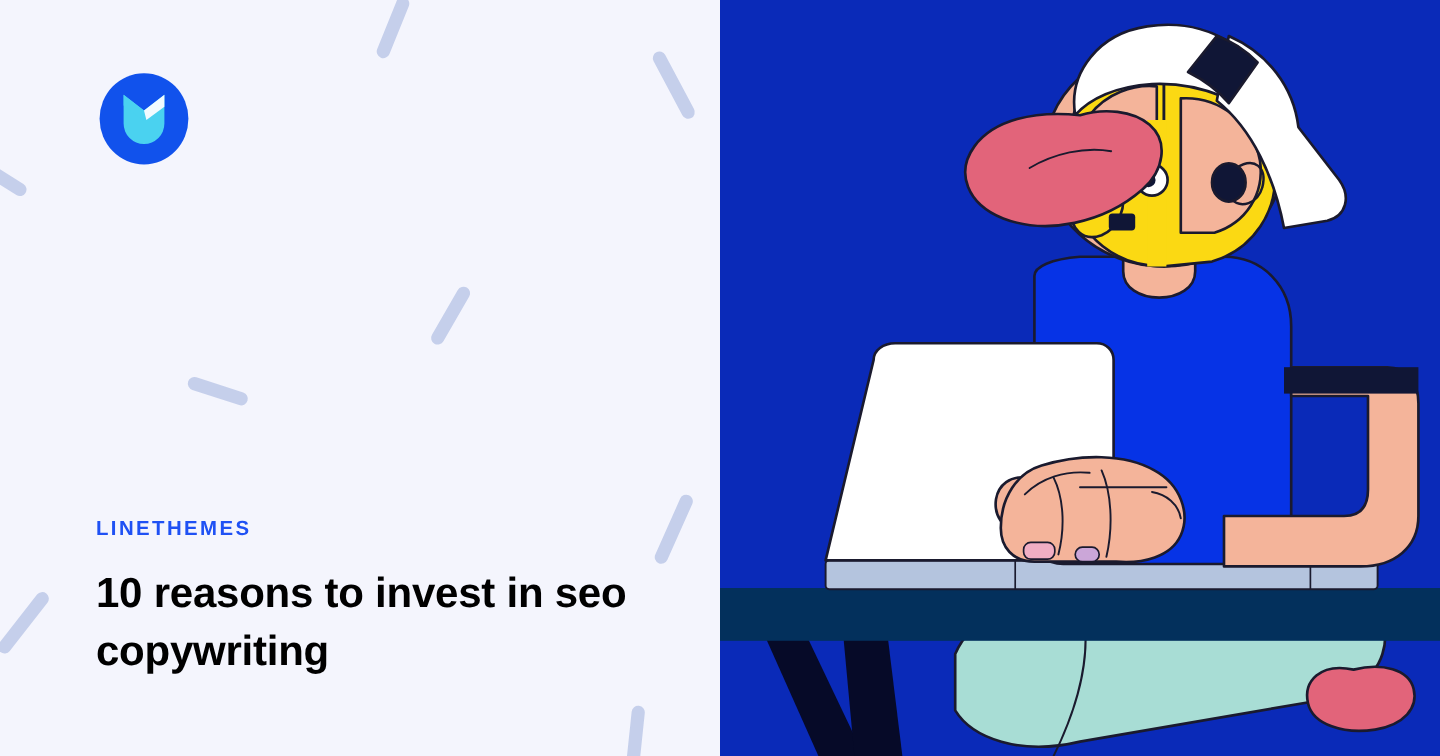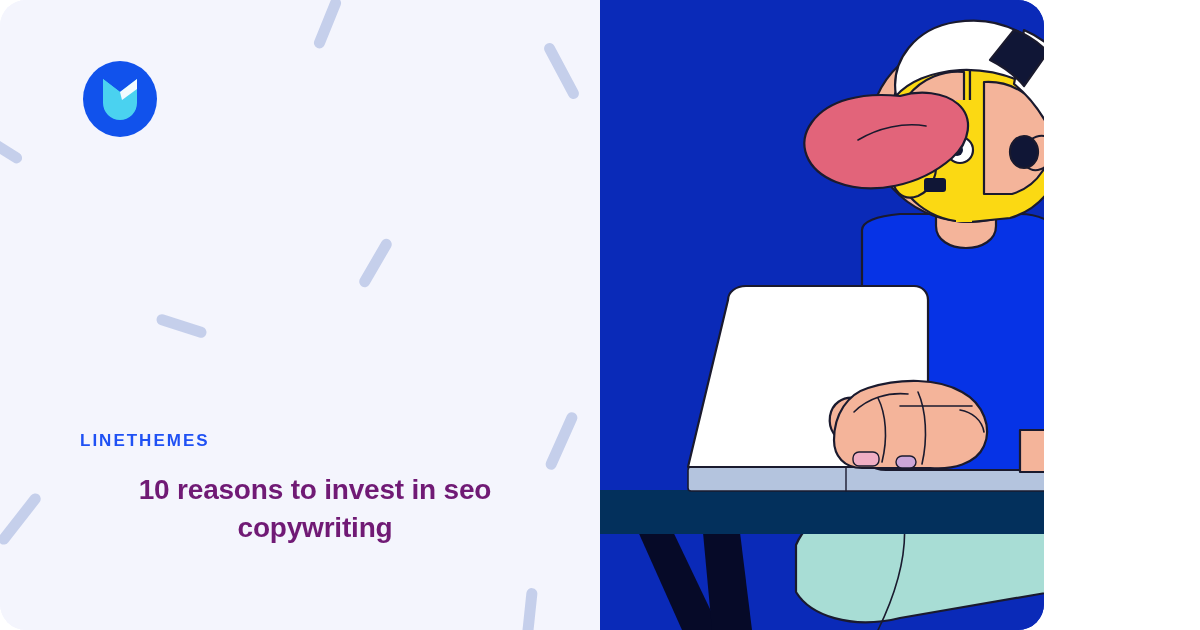--- a/index.html
+++ b/index.html
@@ -7,25 +7,24 @@
     margin: 0;
     padding: 0;
     background: #ffffff;
   }
   body {
     font-family: "Liberation Sans", sans-serif;
   }
 
   #cover {
     position: relative;
-    width: 1044px;
+    width: 1200px;
     height: 630px;
     overflow: hidden;
     background: #f4f5fd;
-    border-radius: 26px;
   }
 
   
   #left-panel {
     position: absolute;
     left: 0;
     top: 0;
     width: 600px;
     height: 630px;
     background: #f4f5fd;
@@ -57,27 +56,26 @@
   }
   #brand-name {
     font-size: 17px;
     font-weight: bold;
     letter-spacing: 2.0px;
     color: #1f51f4;
     line-height: 1;
     margin: 0 0 22px 0;
   }
   #post-title {
-    font-size: 28px;
+    font-size: 35px;
     font-weight: bold;
     line-height: 1.36;
-    color: #701a75;
+    color: #000000;
     letter-spacing: -0.2px;
     margin: 0;
-    text-align: center;
   }
 
   
   #right-panel {
     position: absolute;
     left: 600px;
     top: 0;
     width: 600px;
     height: 630px;
     background: #0a2ab8;

